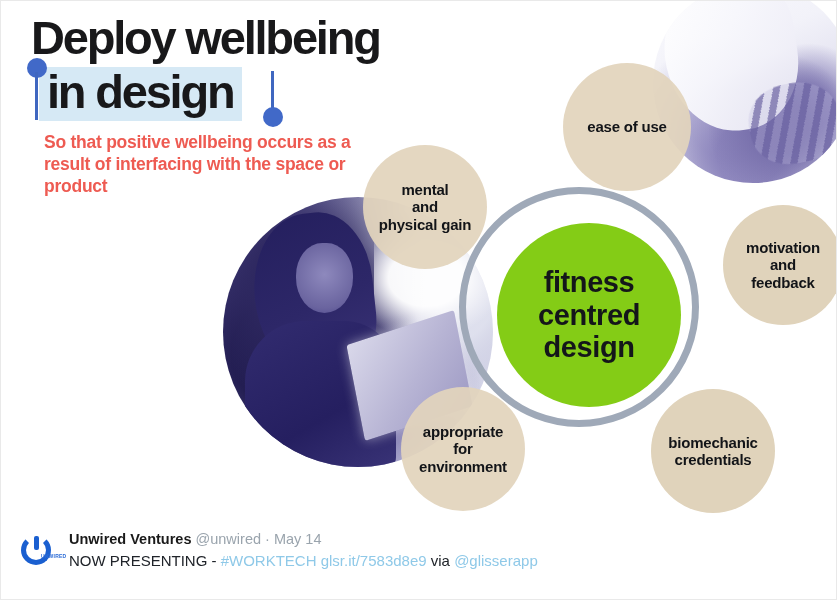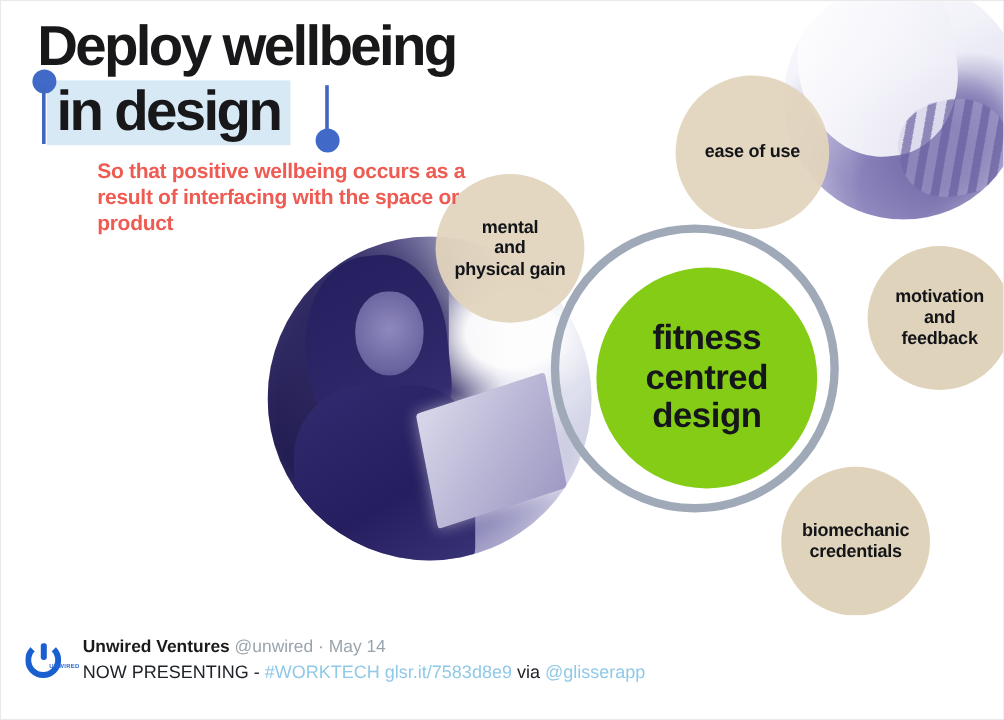--- a/index.html
+++ b/index.html
@@ -151,21 +151,20 @@
   #handle-start .knob{left:0;top:0;}
   #handle-start .bar{left:8px;top:14px;height:48px;}
   #handle-end{left:262px;top:70px;}
   #handle-end .knob{left:0;top:36px;}
   #handle-end .bar{left:8px;top:0;height:42px;}
 
   #subhead{
     position:absolute;left:43px;top:130px;width:330px;
     color:#ee5b52;font-weight:bold;font-size:17.5px;line-height:1.26;
     letter-spacing:-.25px;
-    margin-left:37px;
   }
 
   
   #tweet{
     position:absolute;left:0;top:512px;width:837px;height:86px;
     background:#ffffff;
   }
   #avatar{
     position:absolute;left:18px;top:20px;width:40px;height:40px;
   }
@@ -223,20 +222,23 @@
 
     <div class="bubble" id="bub-ease">ease of use</div>
     <div class="bubble" id="bub-mental">mental
 and
 physical gain</div>
     <div class="bubble" id="bub-motivation">motivation
 and
 feedback</div>
     <div class="bubble" id="bub-biomech">biomechanic
 credentials</div>
+    <div class="bubble" id="bub-appropriate">appropriate
+for
+environment</div>
 
     <div id="headline">
       <div class="h-line" id="h-line1">Deploy wellbeing</div>
       <div id="h-line2-wrap">
         <span class="h-line" id="h-line2">in design</span>
       </div>
       <div class="sel-handle" id="handle-start">
         <div class="knob"></div>
         <div class="bar"></div>
       </div>

